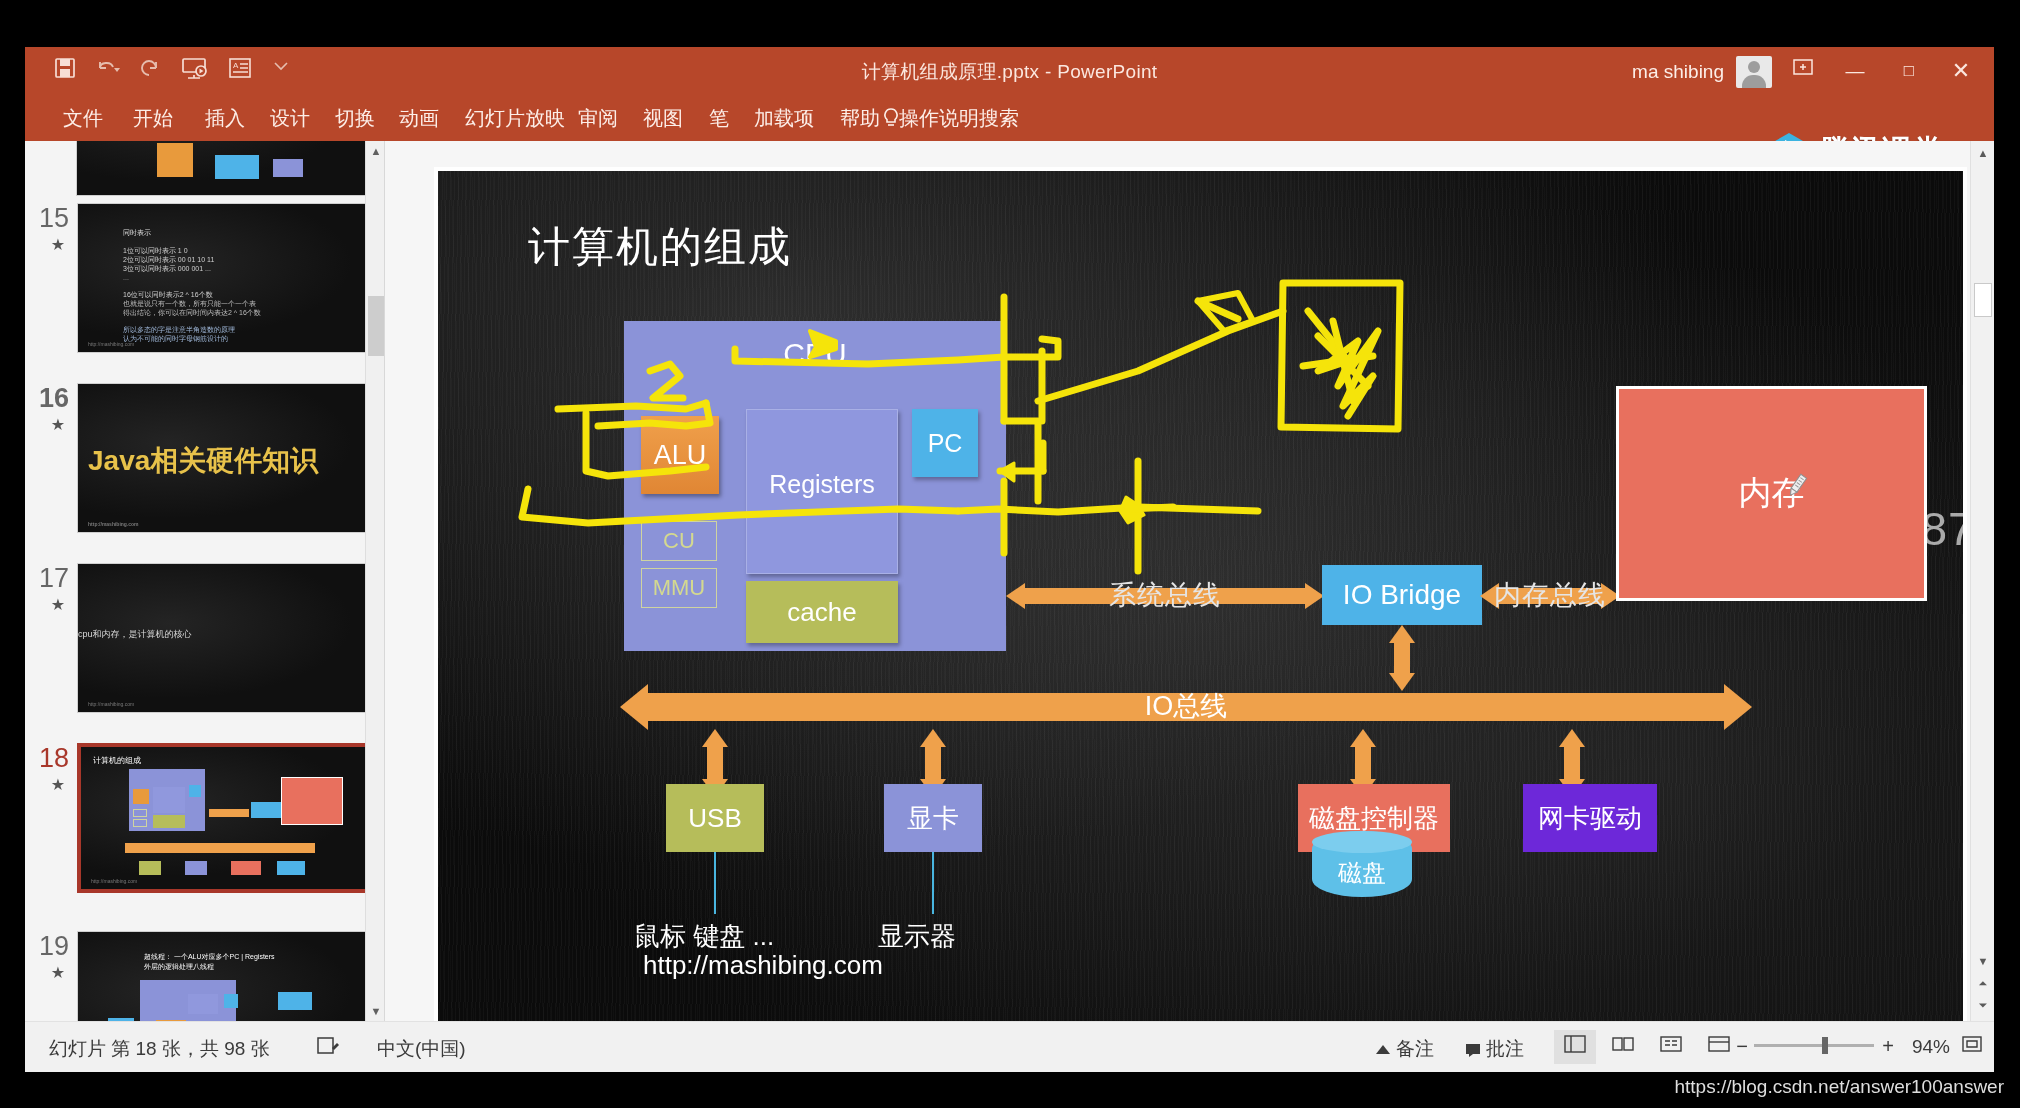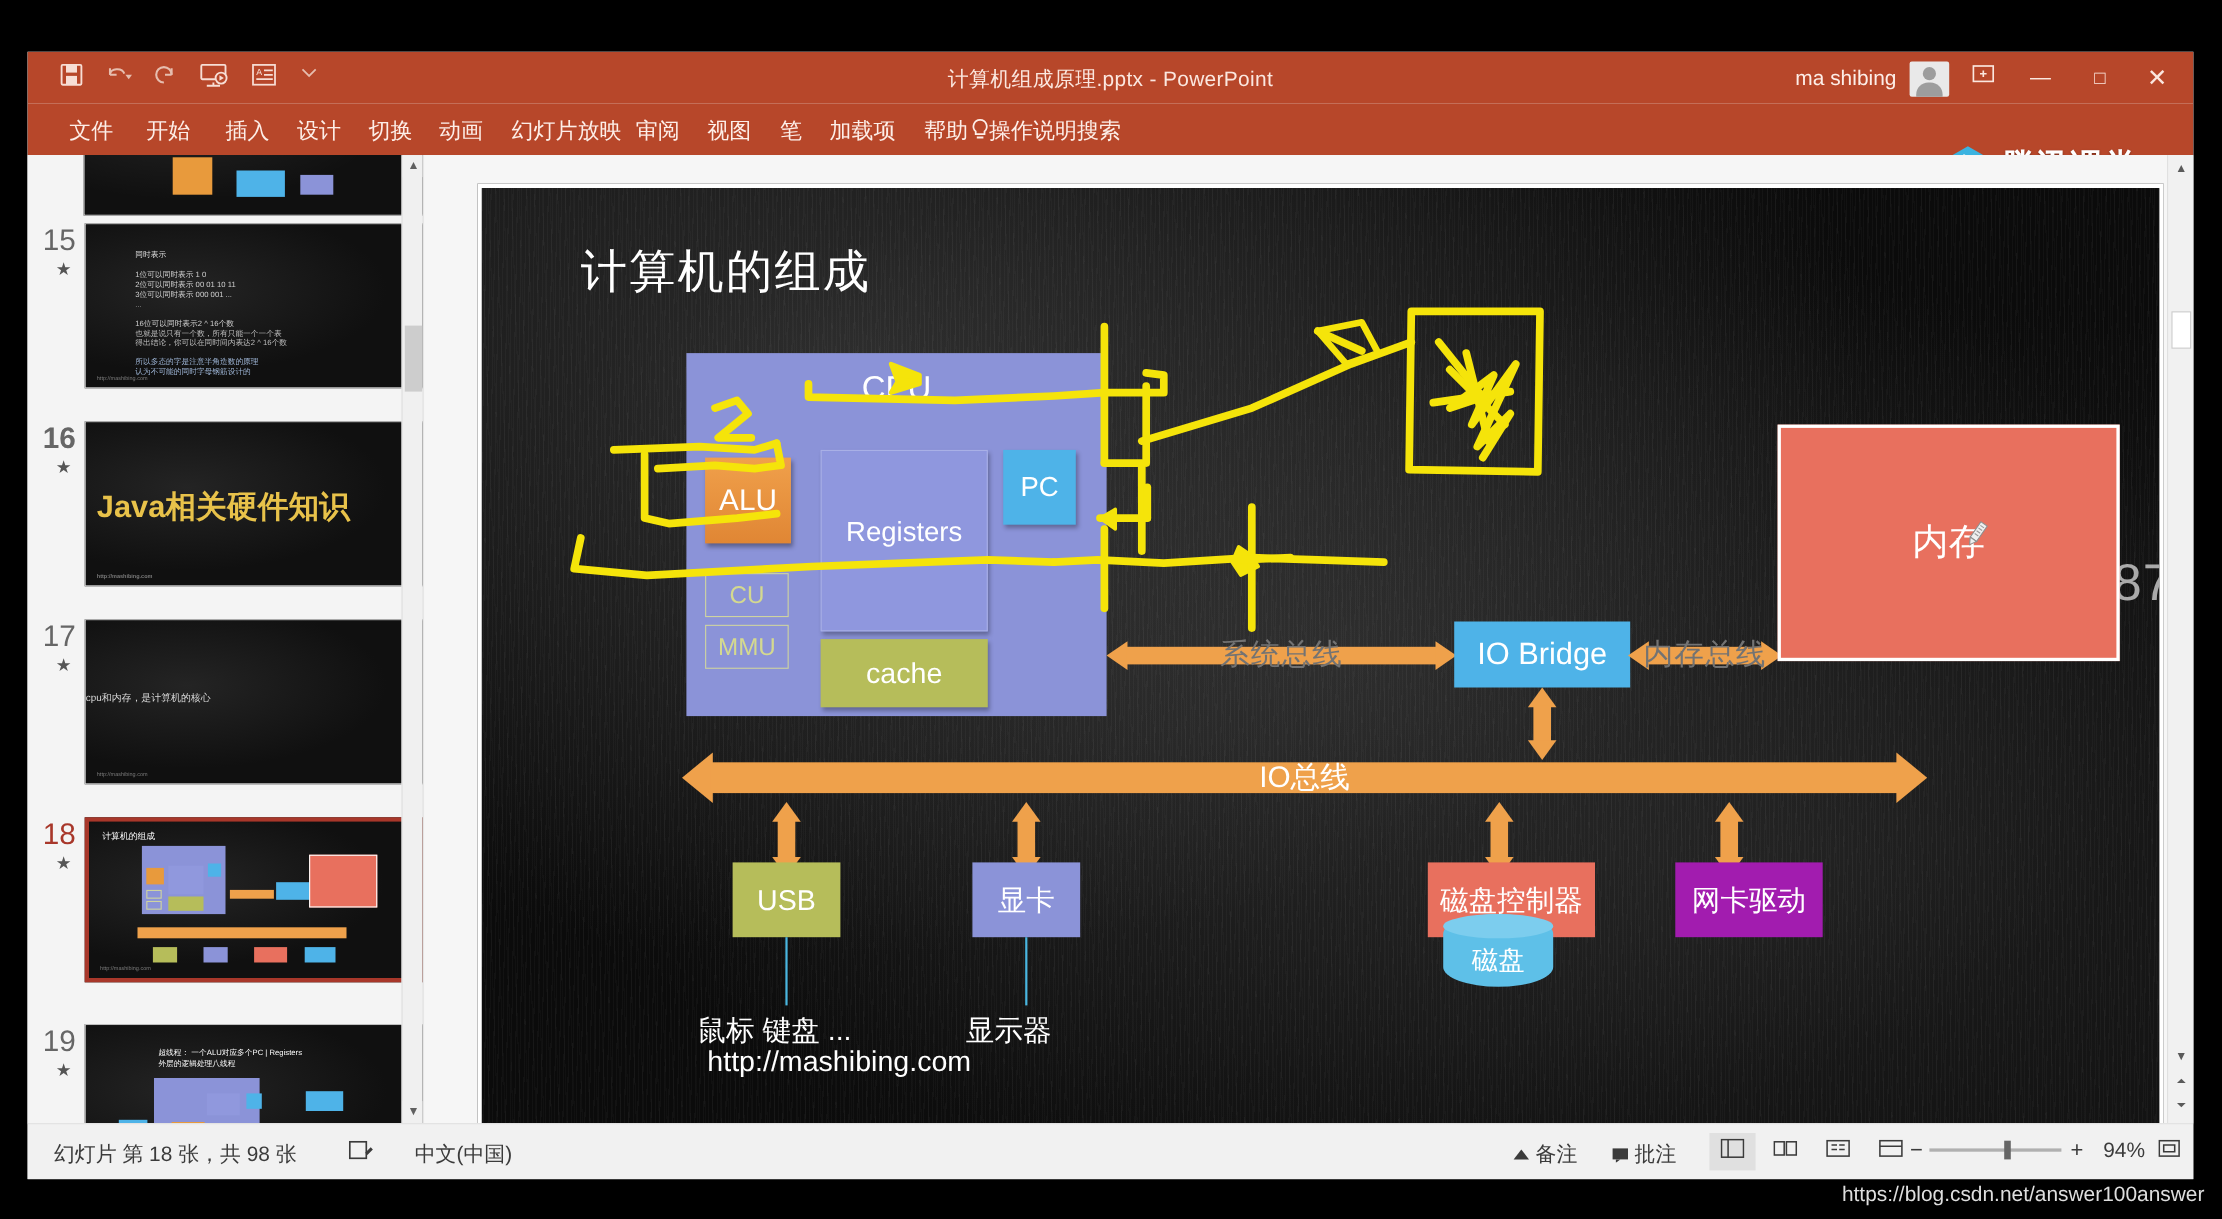--- a/index.html
+++ b/index.html
@@ -206,21 +206,21 @@
   .hbus{ position:absolute; height:26px; }
   .hbus .bar{ position:absolute; left:18px; right:18px; top:5px; height:16px; background:#efa14b; }
   .hbus .tipL, .hbus .tipR{
     position:absolute; top:0; width:0; height:0;
     border-top:13px solid transparent; border-bottom:13px solid transparent;
   }
   .hbus .tipL{ left:0; border-right:19px solid #efa14b; }
   .hbus .tipR{ right:0; border-left:19px solid #efa14b; }
   .bus-label{
     position:absolute; width:100%; text-align:center; top:-6px;
-    color:#737373; font-size:27px; letter-spacing:1px;
+    color:#e5e5e5; font-size:27px; letter-spacing:1px;
     font-family:"Liberation Sans","DejaVu Sans",sans-serif;
   }
   #sysbus{ left:568px; top:412px; width:318px; }
   #membus{ left:1042px; top:412px; width:140px; }
 
   #iobus{
     position:absolute; left:182px; top:513px; width:1132px; height:46px;
   }
   #iobus .bar{ position:absolute; left:26px; right:26px; top:9px; height:28px; background:#efa14b;}
   #iobus .tipL{ position:absolute; left:0; top:0; width:0;height:0;
@@ -607,21 +607,21 @@
 
         <div class="dev-box" style="left:228px;top:613px;background:#b6bd5a;">
           <span>USB</span>
           </div>
         <div class="dev-box" style="left:446px;top:613px;background:#8b93d8;">
           <span>显卡</span>
           </div>
         <div class="dev-box" style="left:860px;top:613px;width:152px;background:#e8705e;">
           <span>磁盘控制器</span>
           </div>
-        <div class="dev-box" style="left:1085px;top:613px;width:134px;background:#a21caf;">
+        <div class="dev-box" style="left:1085px;top:613px;width:134px;background:#6d28d9;">
           <span>网卡驱动</span>
           </div>
 
         <div class="dev-line" style="left:276px;top:681px;height:62px;"></div>
         <div class="dev-line" style="left:494px;top:681px;height:62px;"></div>
         <div class="dev-line" style="left:924px;top:681px;height:40px;"></div>
 
         <div class="dev-label" style="left:196px;top:748px;">鼠标 键盘 ...</div>
         <div class="dev-label" style="left:440px;top:748px;">显示器</div>
 

